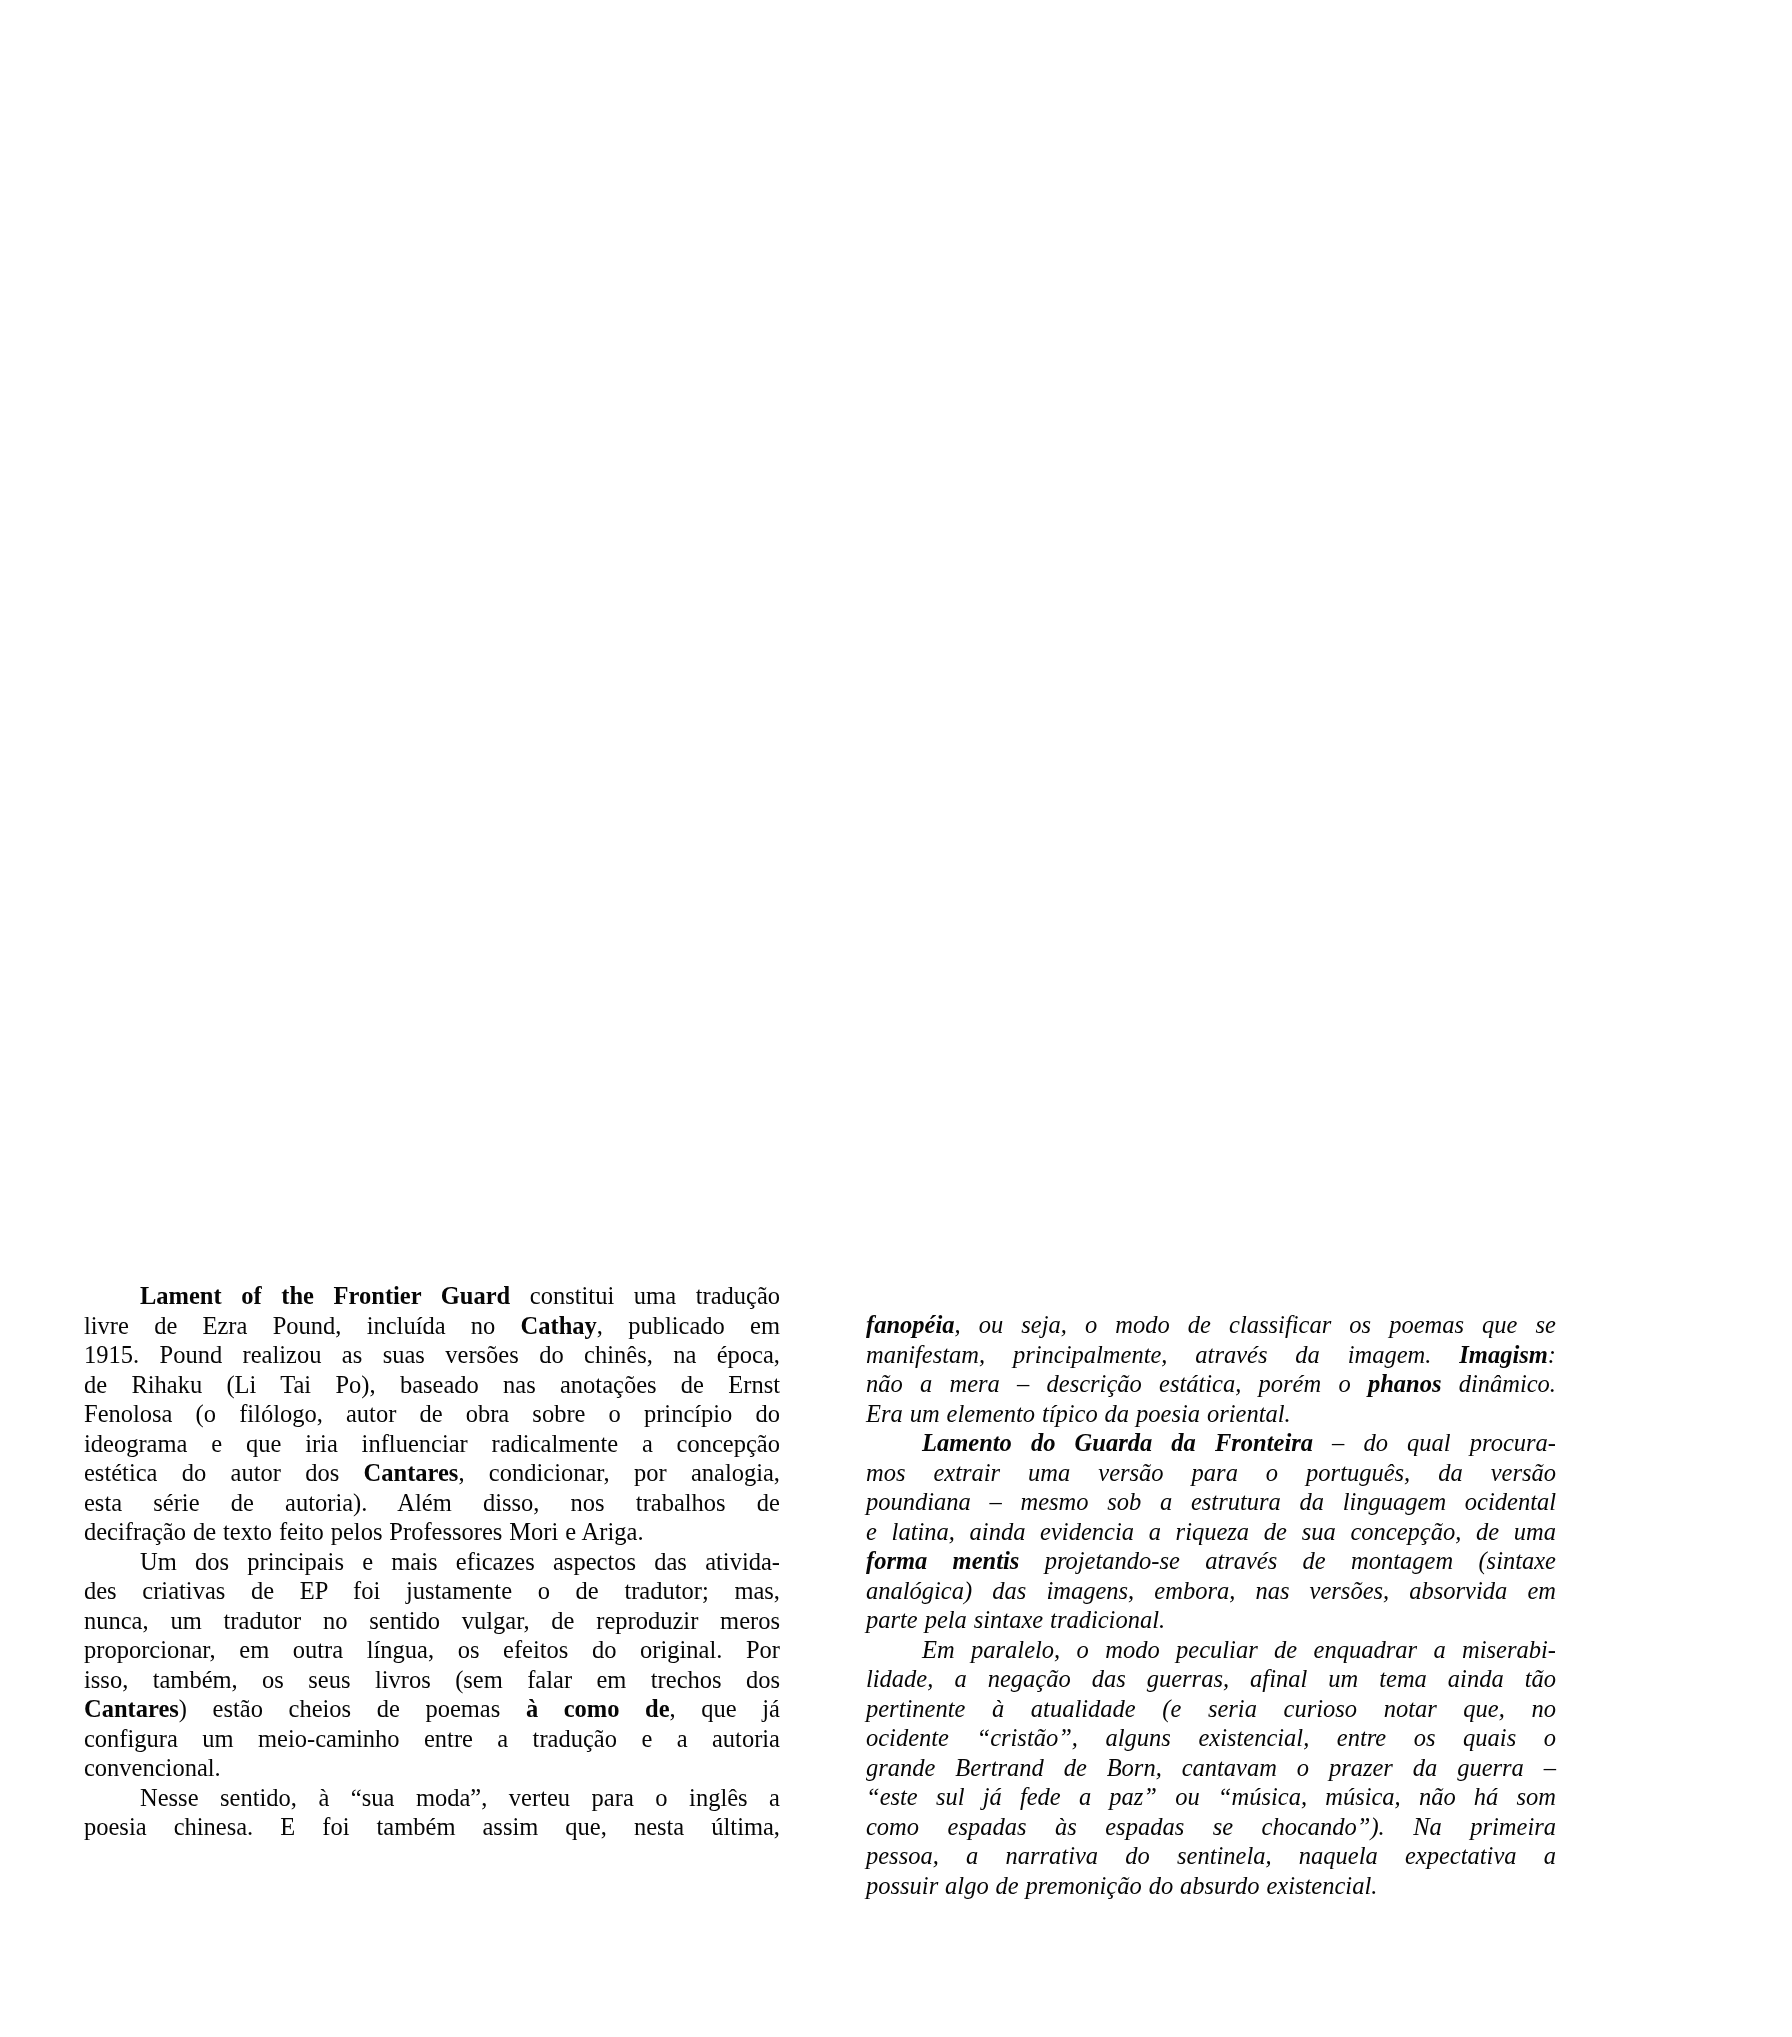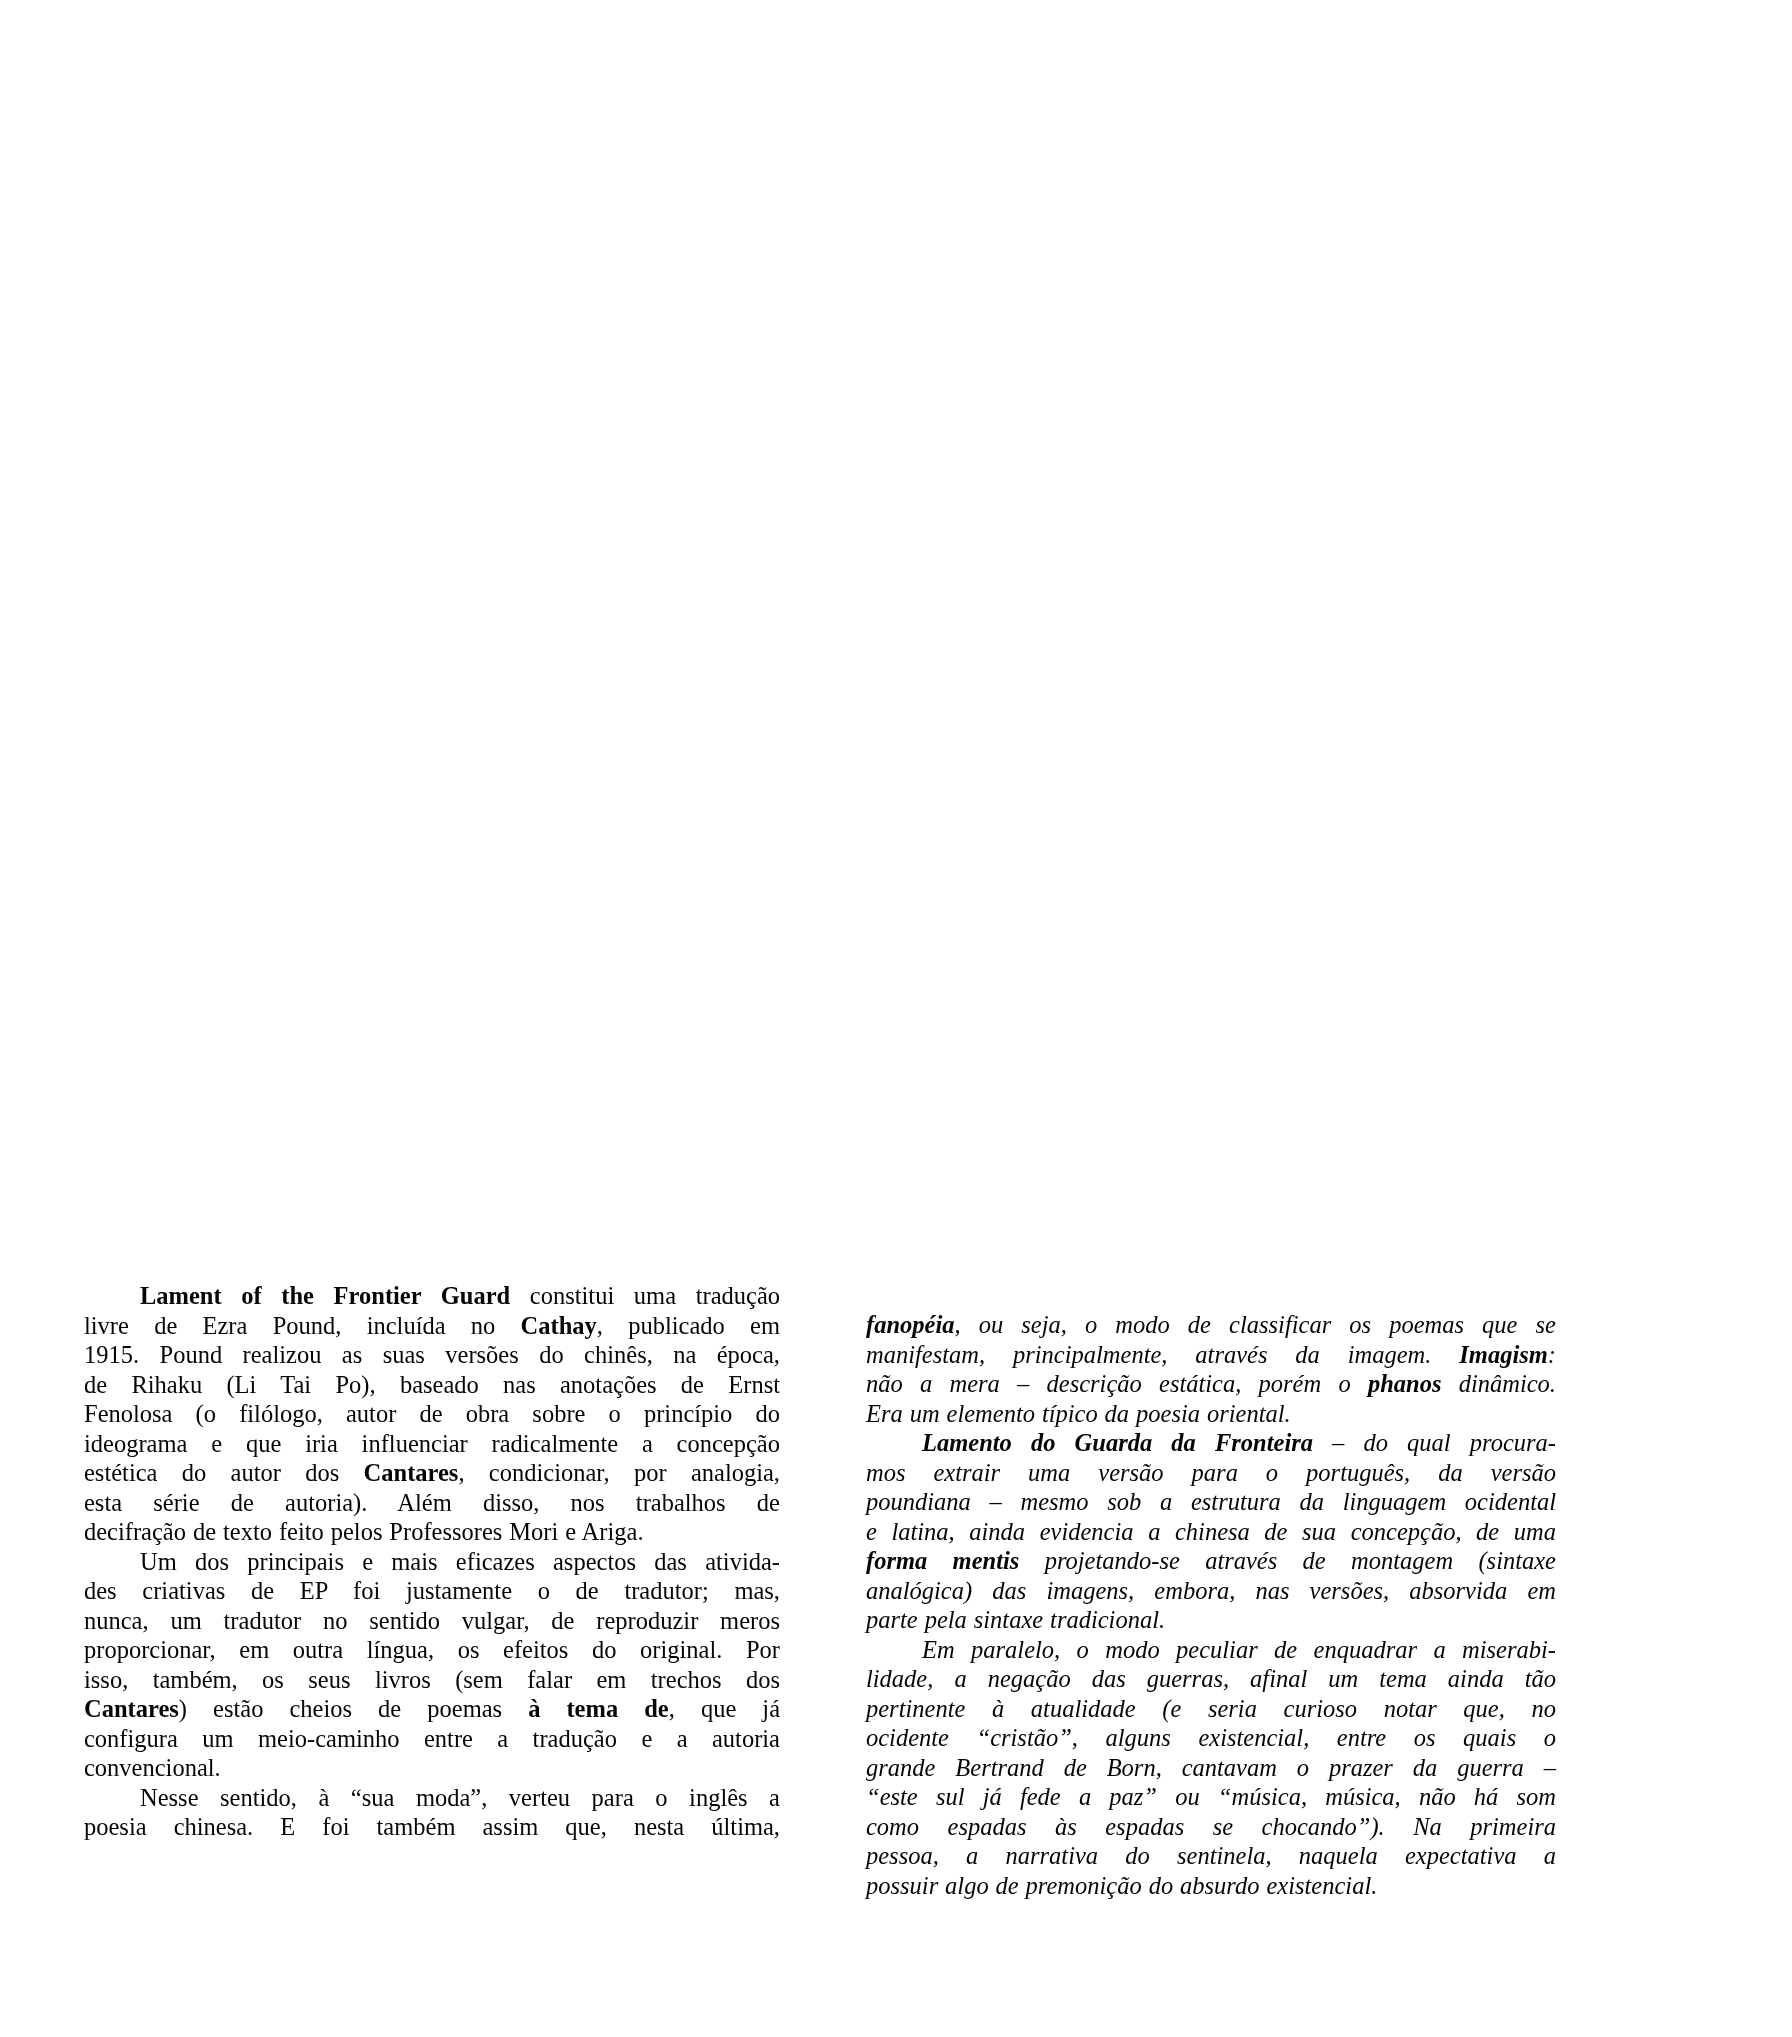--- a/index.html
+++ b/index.html
@@ -62,35 +62,35 @@
       <div class="line">Fenolosa (o filólogo, autor de obra sobre o princípio do</div>
       <div class="line">ideograma e que iria influenciar radicalmente a concepção</div>
       <div class="line">estética do autor dos <b>Cantares</b>, condicionar, por analogia,</div>
       <div class="line">esta série de autoria). Além disso, nos trabalhos de</div>
       <div class="line end">decifração de texto feito pelos Professores Mori e Ariga.</div>
       <div class="line indent">Um dos principais e mais eficazes aspectos das ativida-</div>
       <div class="line">des criativas de EP foi justamente o de tradutor; mas,</div>
       <div class="line">nunca, um tradutor no sentido vulgar, de reproduzir meros</div>
       <div class="line">proporcionar, em outra língua, os efeitos do original. Por</div>
       <div class="line">isso, também, os seus livros (sem falar em trechos dos</div>
-      <div class="line"><b>Cantares</b>) estão cheios de poemas <b>à tema de</b>, que já</div>
+      <div class="line"><b>Cantares</b>) estão cheios de poemas <b>à como de</b>, que já</div>
       <div class="line">configura um meio-caminho entre a tradução e a autoria</div>
       <div class="line end">convencional.</div>
       <div class="line indent">Nesse sentido, à “sua moda”, verteu para o inglês a</div>
       <div class="line">poesia chinesa. E foi também assim que, nesta última,</div>
     </section>
   <section class="col col-right" style="color: rgb(6, 6, 6);">
       <div class="line"><b>fanopéia</b>, ou seja, o modo de classificar os poemas que se</div>
       <div class="line">manifestam, principalmente, através da imagem. <b>Imagism</b>:</div>
       <div class="line">não a mera – descrição estática, porém o <b>phanos</b> dinâmico.</div>
       <div class="line end">Era um elemento típico da poesia oriental.</div>
       <div class="line indent"><b>Lamento do Guarda da Fronteira</b> – do qual procura-</div>
       <div class="line">mos extrair uma versão para o português, da versão</div>
       <div class="line">poundiana – mesmo sob a estrutura da linguagem ocidental</div>
-      <div class="line">e latina, ainda evidencia a chinesa de sua concepção, de uma</div>
+      <div class="line">e latina, ainda evidencia a riqueza de sua concepção, de uma</div>
       <div class="line"><b>forma mentis</b> projetando-se através de montagem (sintaxe</div>
       <div class="line">analógica) das imagens, embora, nas versões, absorvida em</div>
       <div class="line end">parte pela sintaxe tradicional.</div>
       <div class="line indent">Em paralelo, o modo peculiar de enquadrar a miserabi-</div>
       <div class="line">lidade, a negação das guerras, afinal um tema ainda tão</div>
       <div class="line">pertinente à atualidade (e seria curioso notar que, no</div>
       <div class="line">ocidente “cristão”, alguns existencial, entre os quais o</div>
       <div class="line">grande Bertrand de Born, cantavam o prazer da guerra –</div>
       <div class="line">“este sul já fede a paz” ou “música, música, não há som</div>
       <div class="line">como espadas às espadas se chocando”). Na primeira</div>

